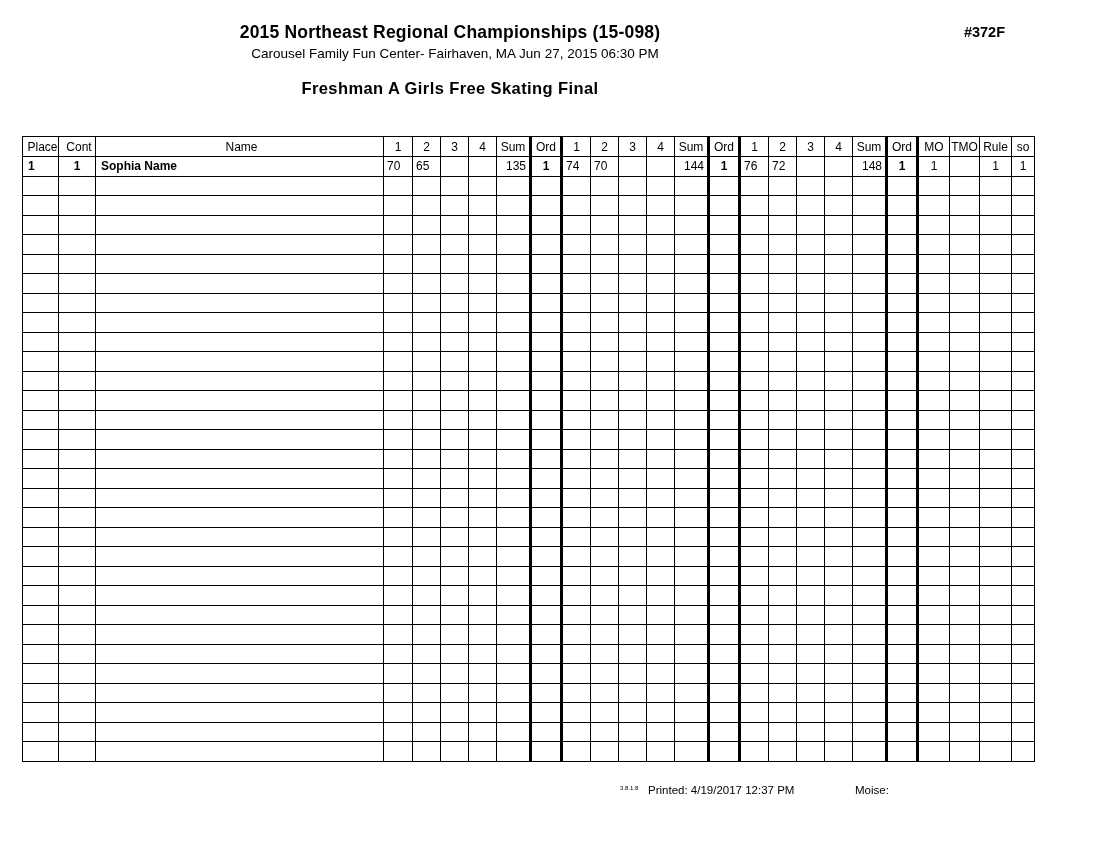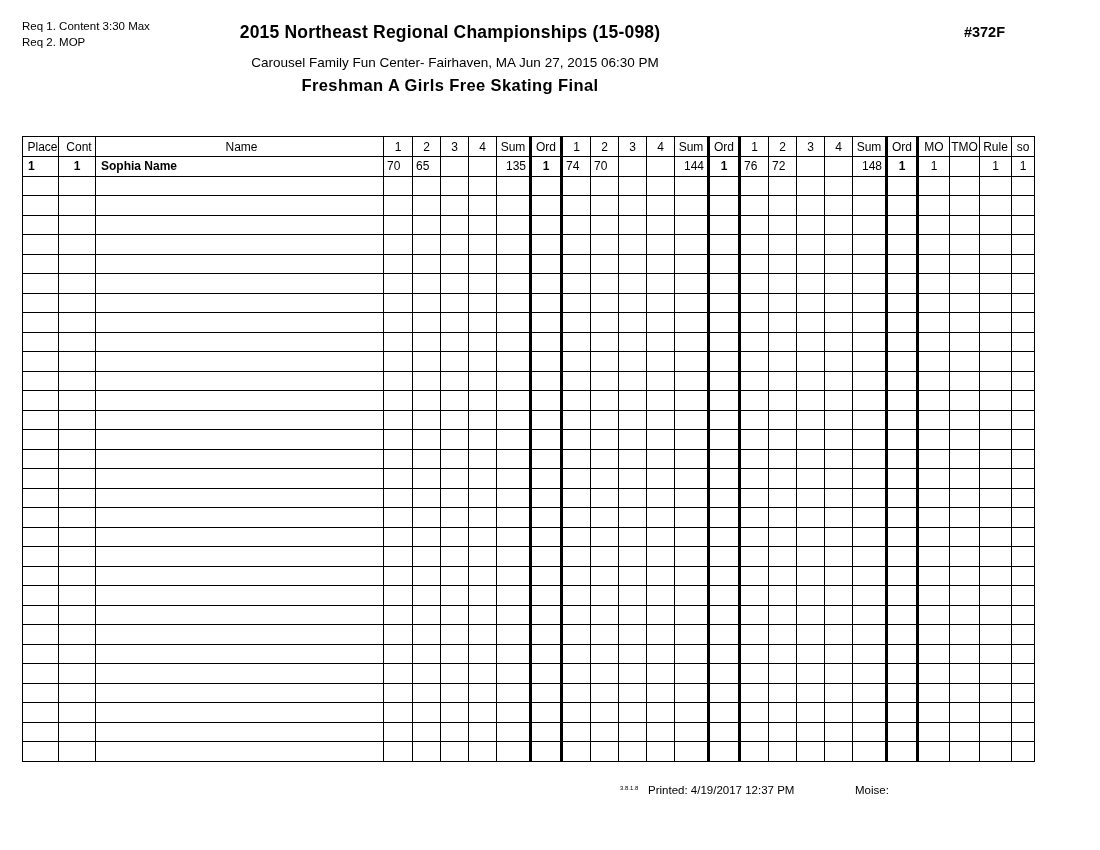--- a/index.html
+++ b/index.html
@@ -9,22 +9,22 @@
     font-family:"Liberation Sans", sans-serif; color:#000;
   }
   .page { position:absolute; inset:0; background:#fff; }
 
   
   .req-block { position:absolute; left:22px; top:18px; font-size:11.5px; line-height:16px; }
 
   
   .title-block { position:absolute; left:0; top:0; width:900px; text-align:center; }
   .title  { margin-top:22px; font-size:17.5px; font-weight:bold; letter-spacing:0.2px; }
-  .venue  { margin-top:12px;  font-size:13.5px;padding-left:10px; }
-  .event  { margin-top:6px;  font-size:16.5px; font-weight:bold; letter-spacing:0.4px; }
+  .venue  { margin-top:3px;  font-size:13.5px;padding-left:10px; }
+  .event  { margin-top:18px;  font-size:16.5px; font-weight:bold; letter-spacing:0.4px; }
   .report { margin-top:4px;  font-size:14.5px; }
 
   .doc-number { position:absolute; right:95px; top:24px; font-size:14.5px; font-weight:bold; }
 
   
   table.results {
     position:absolute; left:22px; top:136px; width:1012px;
     border-collapse:collapse; table-layout:fixed; font-size:12px;
   }
   .results td, .results th {
@@ -54,24 +54,20 @@
   .footer { position:absolute; left:0; top:784px; width:1100px; font-size:11.5px; }
   .version { position:absolute; left:620px; top:1px; font-size:6px; }
   .printed { position:absolute; left:648px; top:0; }
   .scorer  { position:absolute; left:855px; top:0; }
 </style>
 </head>
 <body>
 
 <div class="page">
 
-  <div class="req-block">
-    <div>Req 1.  Content 3:30 Max</div>
-    <div>Req 2.  MOP</div>
-  </div>
 
   <div class="title-block">
     <div class="title">2015 Northeast Regional Championships (15-098)</div>
     <div class="venue">Carousel Family Fun Center- Fairhaven, MA  Jun 27, 2015  06:30 PM</div>
     <div class="event">Freshman A Girls Free Skating Final</div>
   </div>
 
   <div class="doc-number">#372F</div>
 
   <table class="results" id="results-table">

